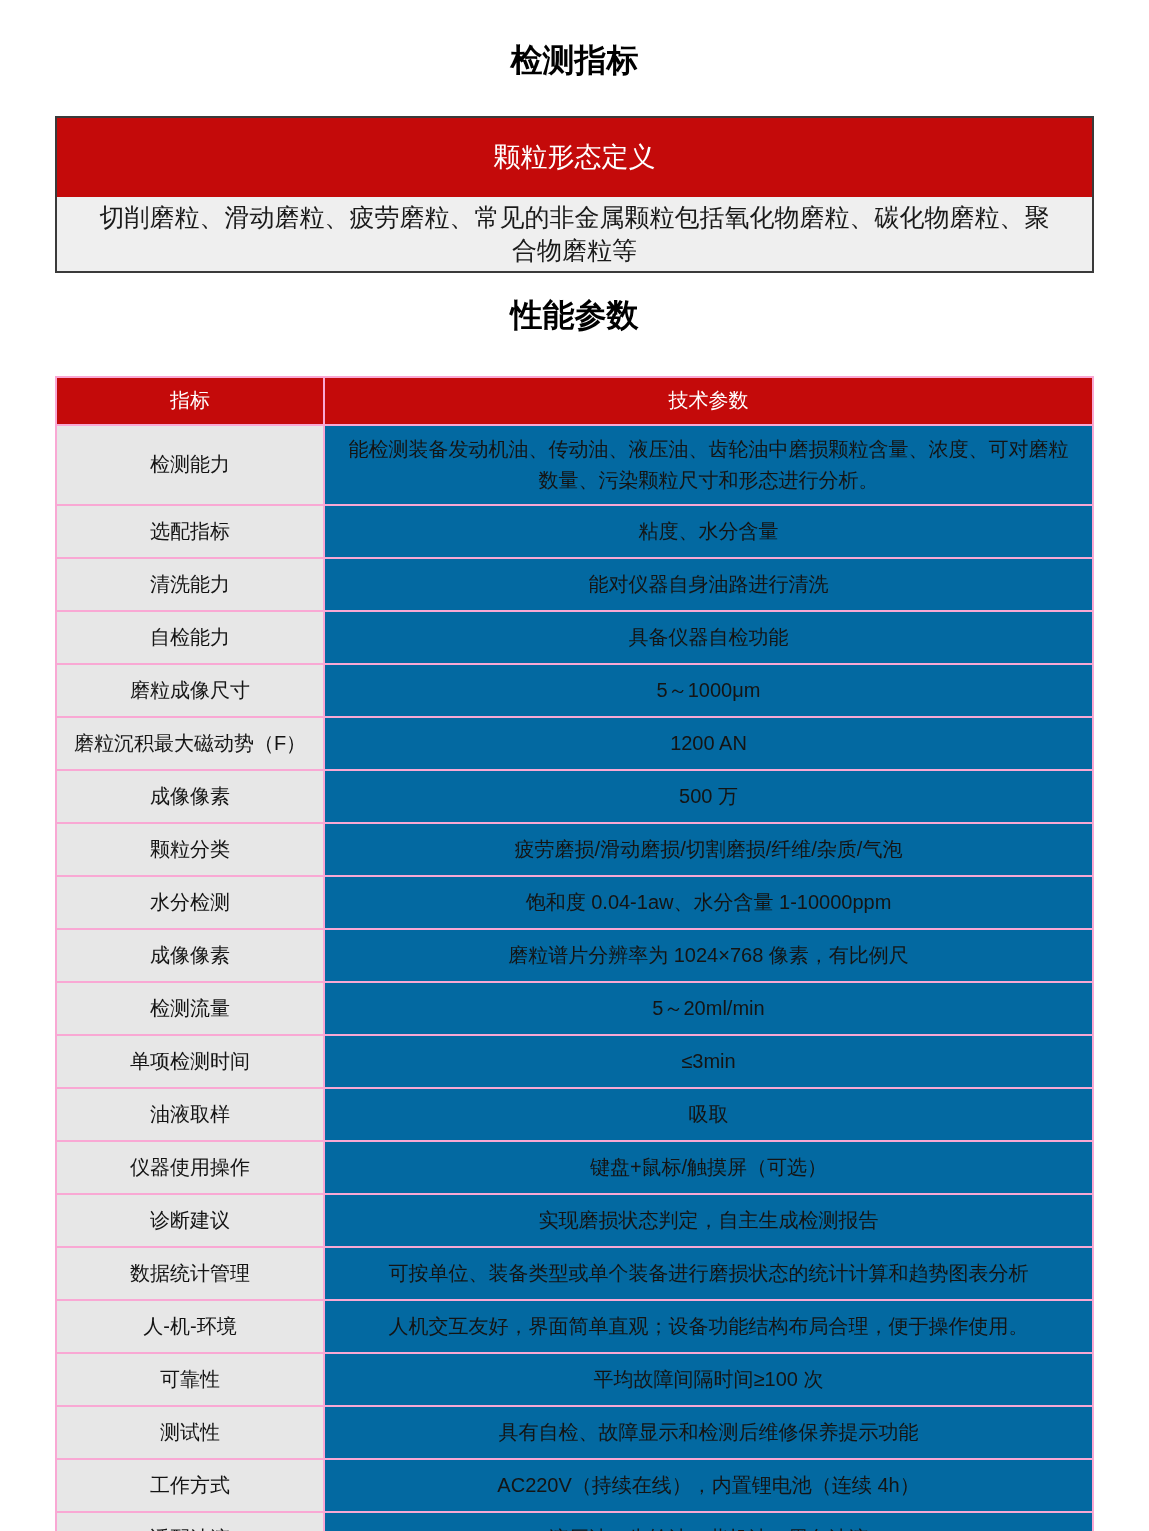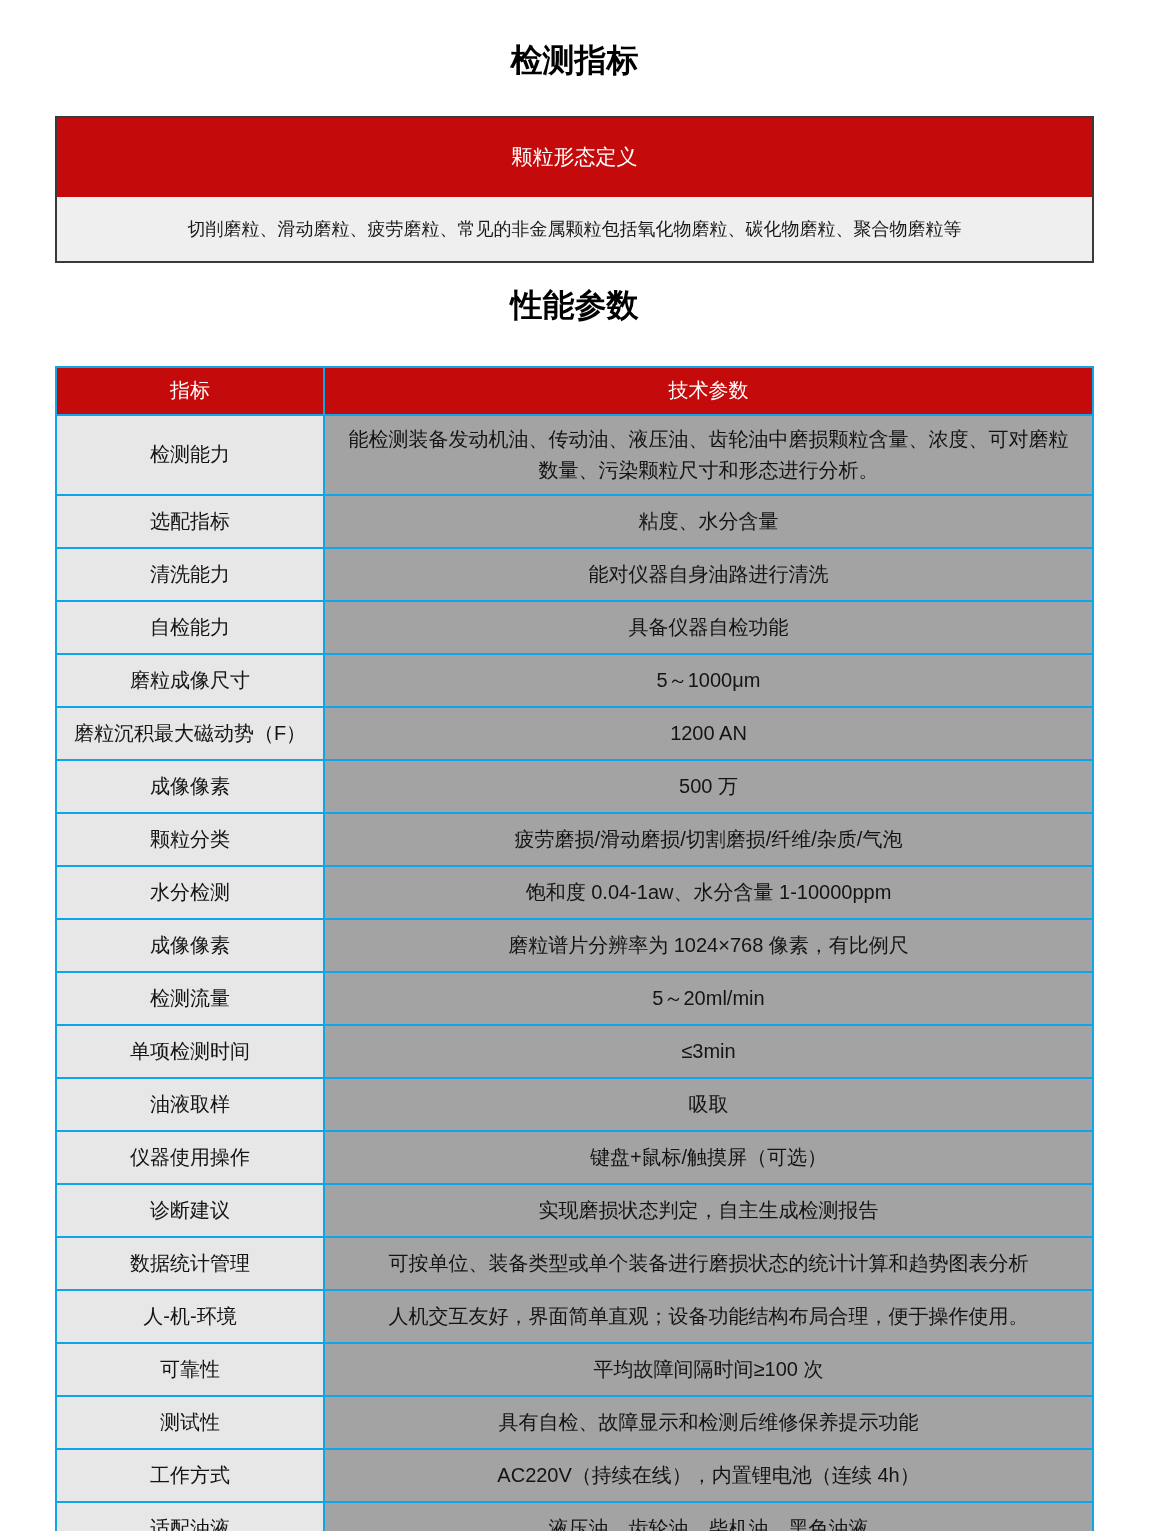--- a/index.html
+++ b/index.html
@@ -44,62 +44,62 @@
     margin-top: 33px;
     border: 2px solid #3a3a3a;
   }
   .def-box-header {
     background: #c40a0a;
     color: #ffffff;
     height: 79px;
     display: flex;
     align-items: center;
     justify-content: center;
-    font-size: 21px;
+    font-size: 27px;
   }
   .def-box-body {
     background: #efefef;
-    height: 64px;
+    height: 74px;
     display: flex;
     align-items: center;
     justify-content: center;
-    font-size: 18px;
+    font-size: 25px;
     color: #1a1a1a;
     text-align: center;
     padding: 0 35px;
   }
 
   
   table.spec-table {
     border-collapse: collapse;
     table-layout: fixed;
     width: 1039px;
     margin-top: 38px;
   }
   .spec-table th, .spec-table td {
-    border: 2px solid #0ea5e9;
+    border: 2px solid #f9a8d4;
     text-align: center;
     vertical-align: middle;
     font-weight: normal;
   }
   .spec-table thead th {
     background: #c40a0a;
     color: #ffffff;
     font-size: 20px;
     height: 44px;
   }
   .spec-table tbody th {
     background: #e7e7e7;
     font-size: 20px;
     color: #141414;
     height: 47px;
     padding: 2px 11px;
   }
   .spec-table tbody td {
-    background: #a3a3a3;
+    background: #0369a1;
     font-size: 20px;
     color: #141414;
     padding: 8px 20px;
     line-height: 1.55;
     margin-left: 24px;
   }
 </style>
 </head>
 <body>
 

